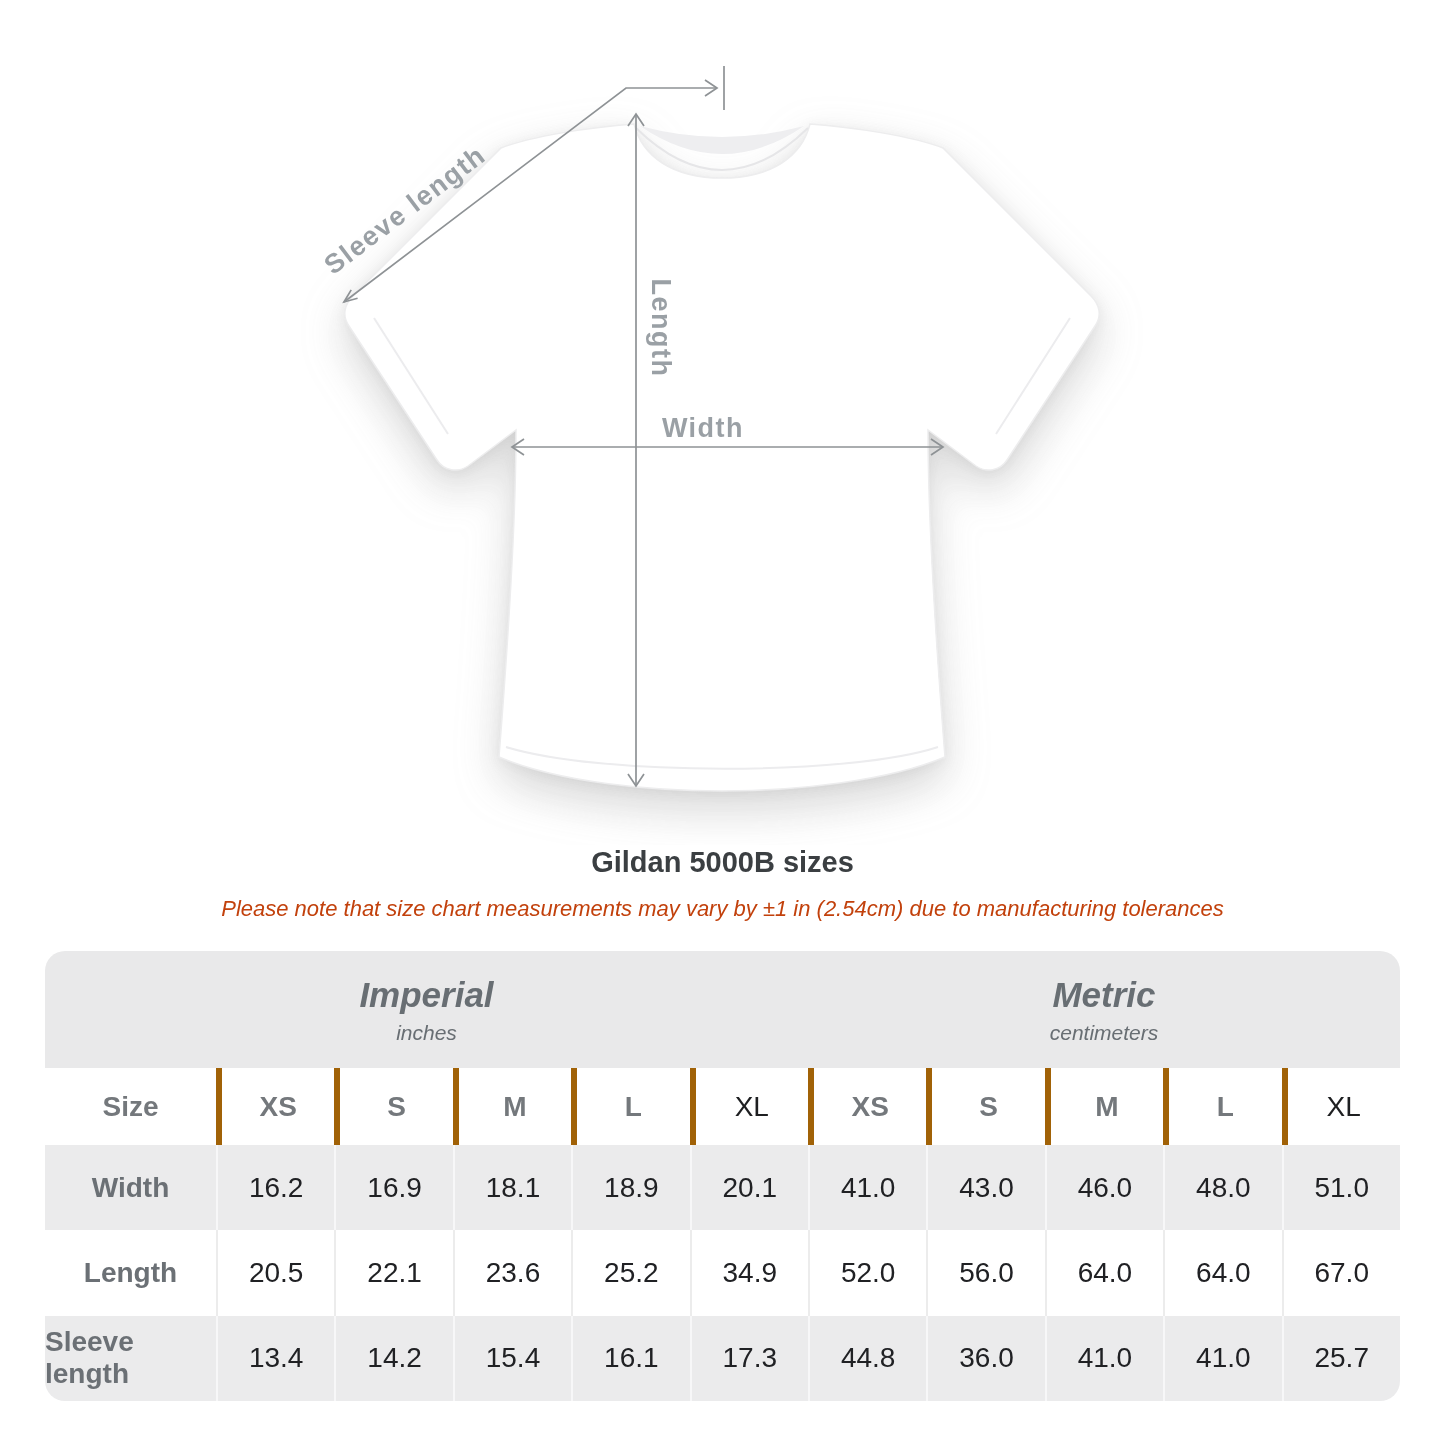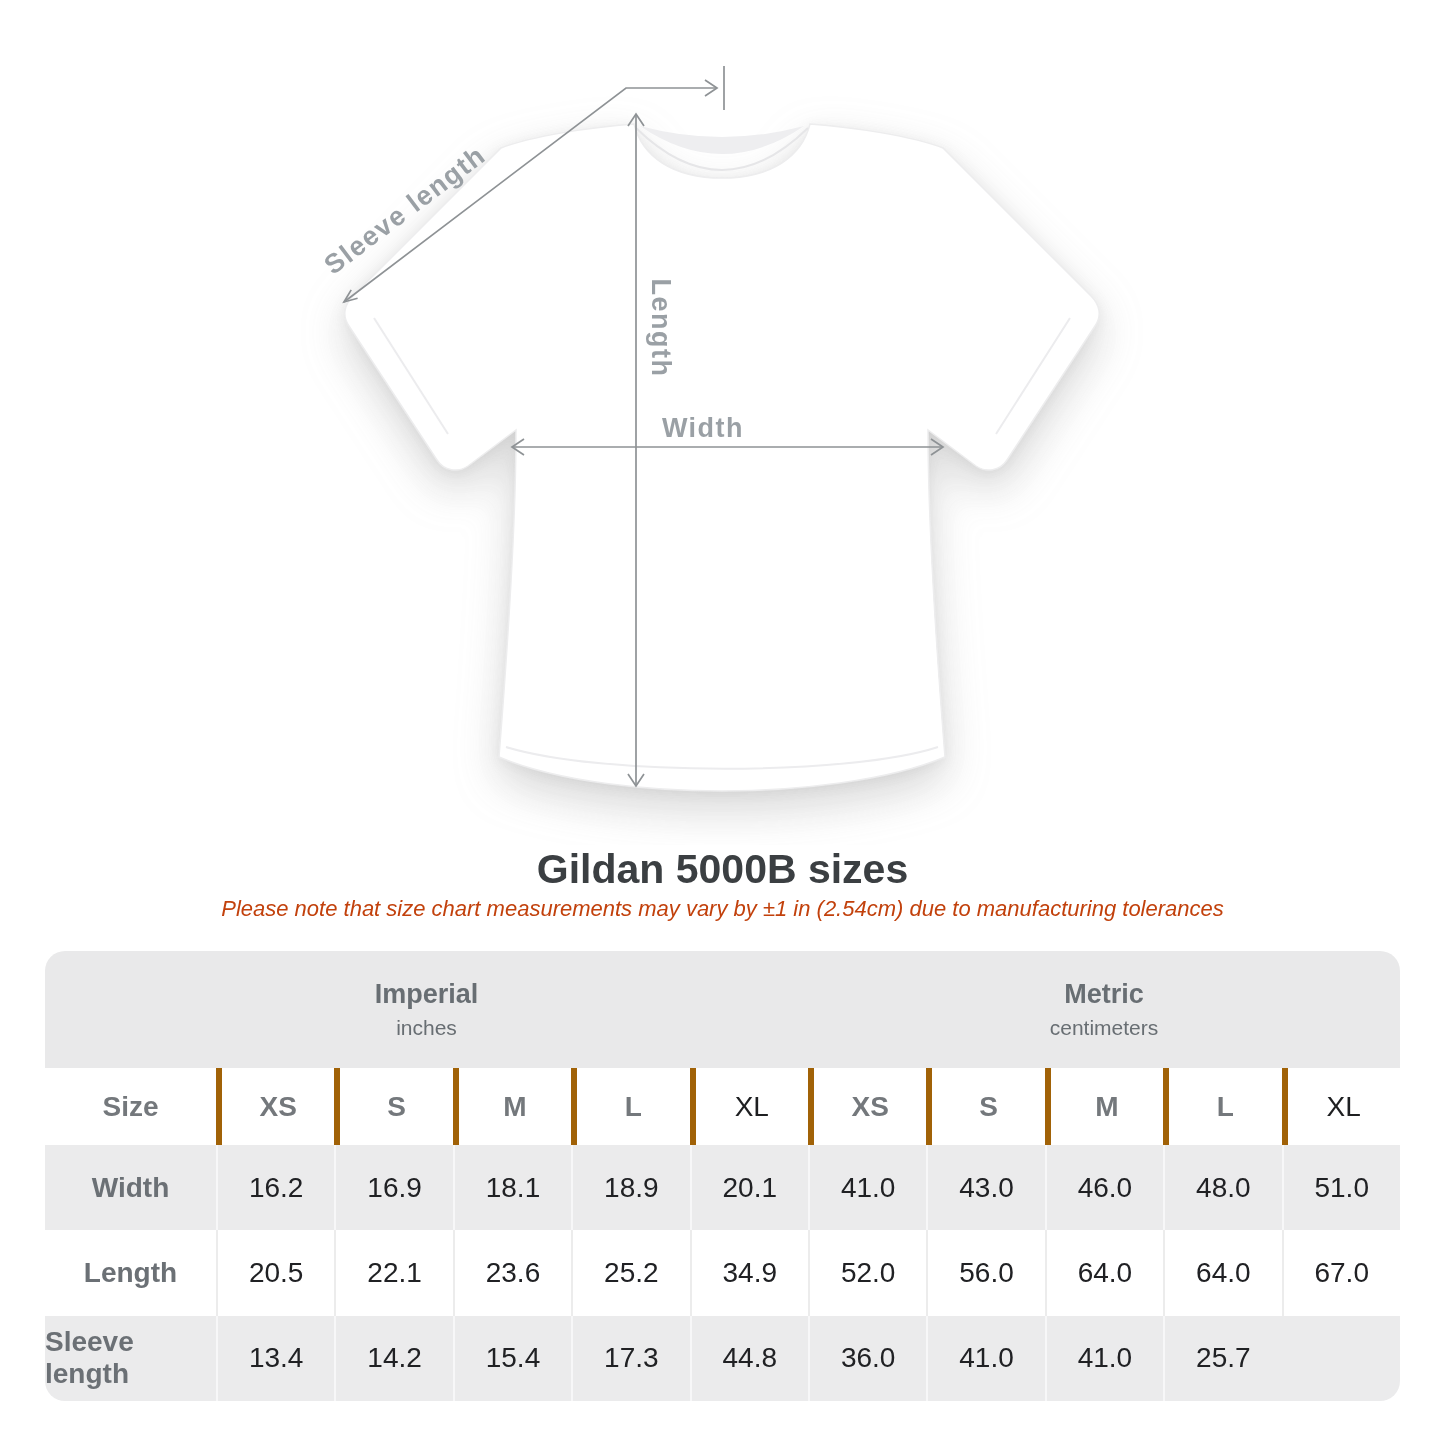--- a/index.html
+++ b/index.html
@@ -17,40 +17,40 @@
     font-family:"Liberation Sans", sans-serif;
     font-weight:bold;
     font-size:27px;
     letter-spacing:1.5px;
     fill:#9aa0a5;
   }
   
   #page-title{
     position:absolute;left:0;top:846px;width:100%;
     text-align:center;
-    font-size:41px;font-weight:bold;color:#3b3f42;
+    font-size:29px;font-weight:bold;color:#3b3f42;
   }
   #tolerance-note{
     position:absolute;left:0;top:896px;width:100%;
     text-align:center;
     font-style:italic;font-size:22px;color:#c2410c;
   }
   
   #size-table{
     position:absolute;left:45px;top:951px;
     width:1355px;height:450px;
     border-radius:20px;overflow:hidden;
     display:flex;flex-direction:column;
   }
   .band{height:117px;display:flex;background:#e9e9ea;flex:none;}
   .band .group{display:flex;flex-direction:column;align-items:center;justify-content:center;gap:6px;}
   .band .group.imperial{width:56.31%;}
   .band .group.metric{width:43.69%;}
-  .group-name{font-weight:bold;font-size:27px;color:#686e73;}
-  .group-unit{font-size:21px;color:#686e73;}
+  .group-name{font-weight:bold;font-style:italic;font-size:35px;color:#686e73;}
+  .group-unit{font-style:italic;font-size:21px;color:#686e73;}
   .trow{display:flex;width:100%;}
   .trow.sizehead{height:77px;background:#ffffff;flex:none;}
   .trow.data{flex:1;}
   .trow.gray{background:#ebebec;}
   .trow.white{background:#ffffff;}
   .cell{
     width:8.738%;
     display:flex;align-items:center;justify-content:center;
     font-size:28px;color:#202124;
     box-sizing:border-box;
@@ -184,20 +184,21 @@
       <div class="cell">64.0</div>
       <div class="cell">64.0</div>
       <div class="cell">67.0</div>
     </div>
 
     <div class="trow data gray">
       <div class="cell label">Sleeve length</div>
       <div class="cell">13.4</div>
       <div class="cell">14.2</div>
       <div class="cell">15.4</div>
+      <div class="cell">16.1</div>
       <div class="cell">17.3</div>
       <div class="cell">44.8</div>
       <div class="cell">36.0</div>
       <div class="cell">41.0</div>
       <div class="cell">41.0</div>
       <div class="cell">25.7</div>
     </div>
 
   </div>
 </div>

